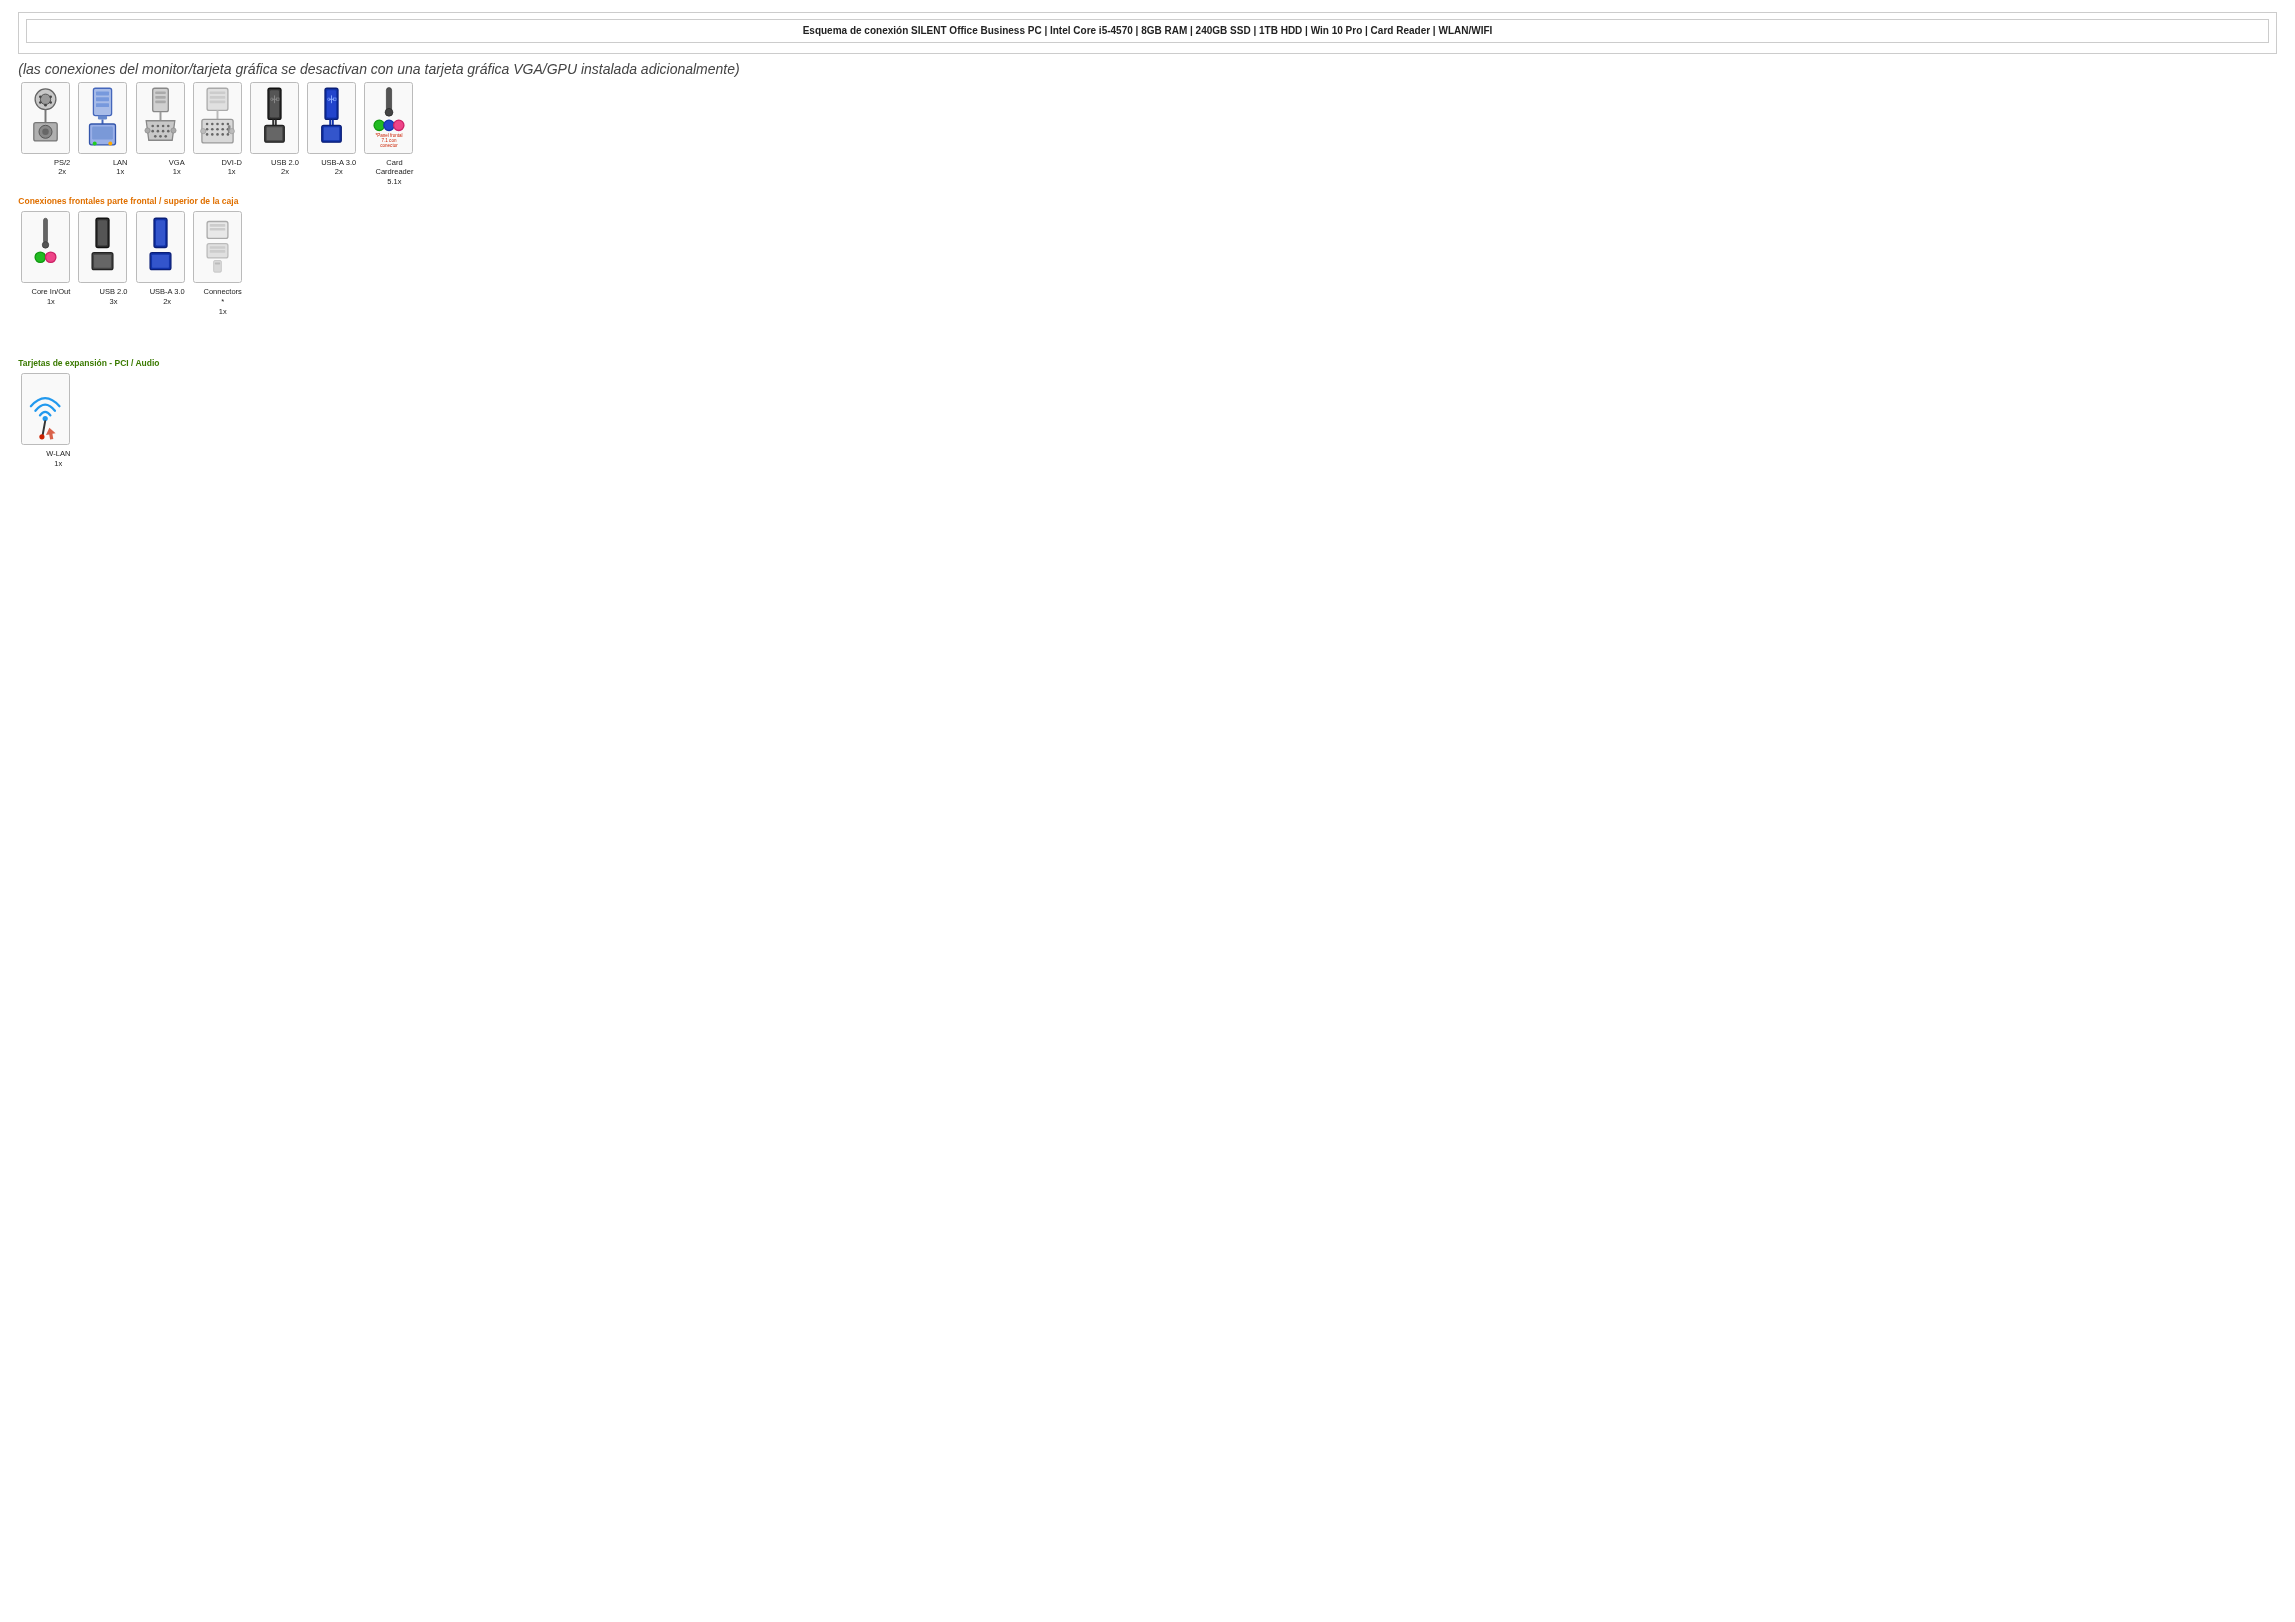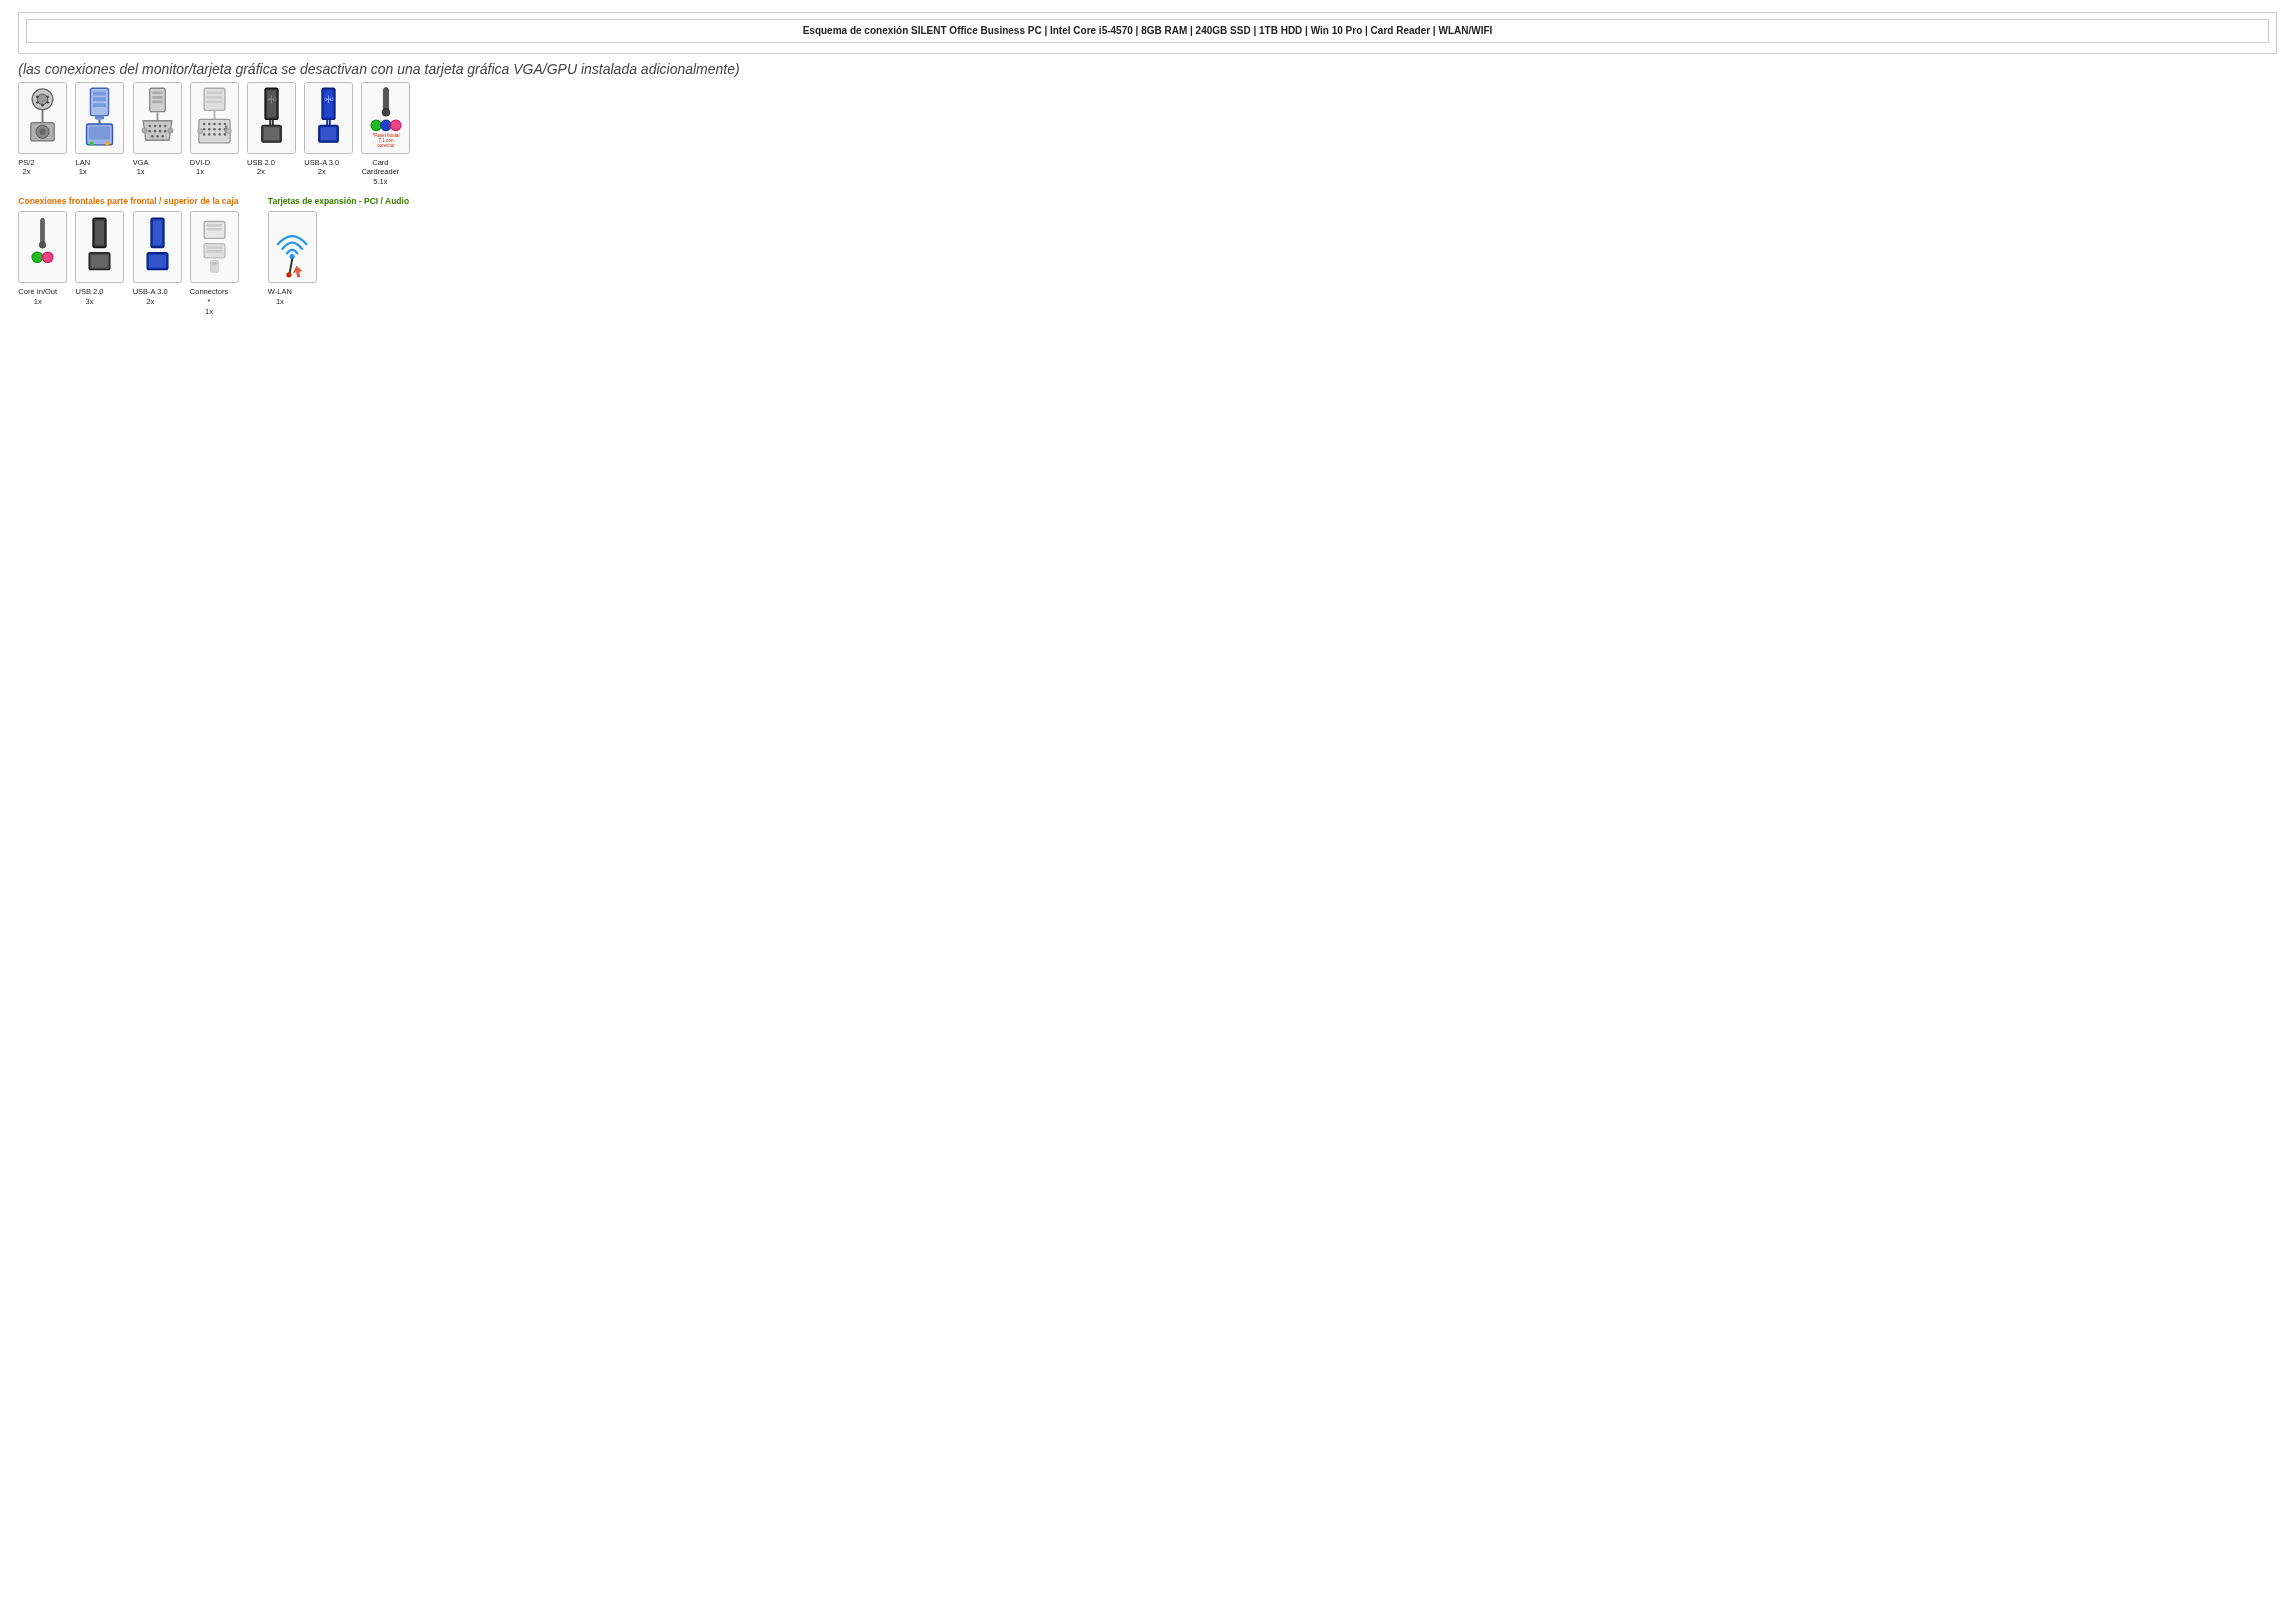--- a/index.html
+++ b/index.html
@@ -34,21 +34,21 @@
     .connector-row {
       display: flex;
       flex-direction: row;
       gap: 5.2px;
       margin-bottom: 3.9px;
       flex-wrap: wrap;
     }
     .connector-item {
       display: flex;
       flex-direction: column;
-      align-items: flex-start;
+      align-items: flex-end;
       width: 52px;
     }
     .connector-box {
       width: 49px;
       height: 72px;
       border: 0.7px solid #bbb;
       border-radius: 2.6px;
       background: #f9f9f9;
       display: flex;
       flex-direction: column;
@@ -60,21 +60,22 @@
     }
     .connector-label {
       font-size: 7.5px;
       text-align: center;
       line-height: 1.3;
       margin-top: 1.3px;
     }
     
     .two-sections {
       display: flex;
-      gap: 26px;
+      flex-direction: column;
+      gap: 38px;
       margin-top: 9.2px;
       align-items: flex-start;
     }
     .section-left { }
     .section-right { }
     
     .wlan-box {
       width: 49px;
       height: 72px;
       border: 0.7px solid #bbb;

